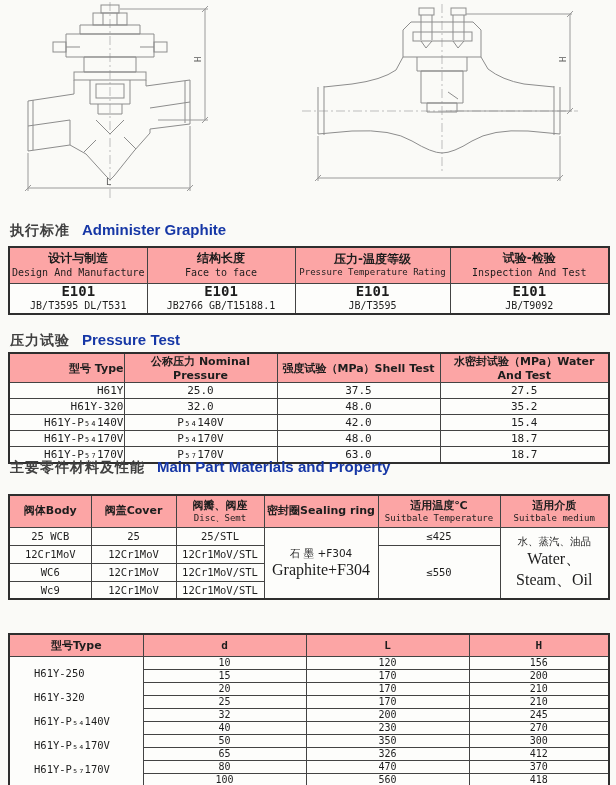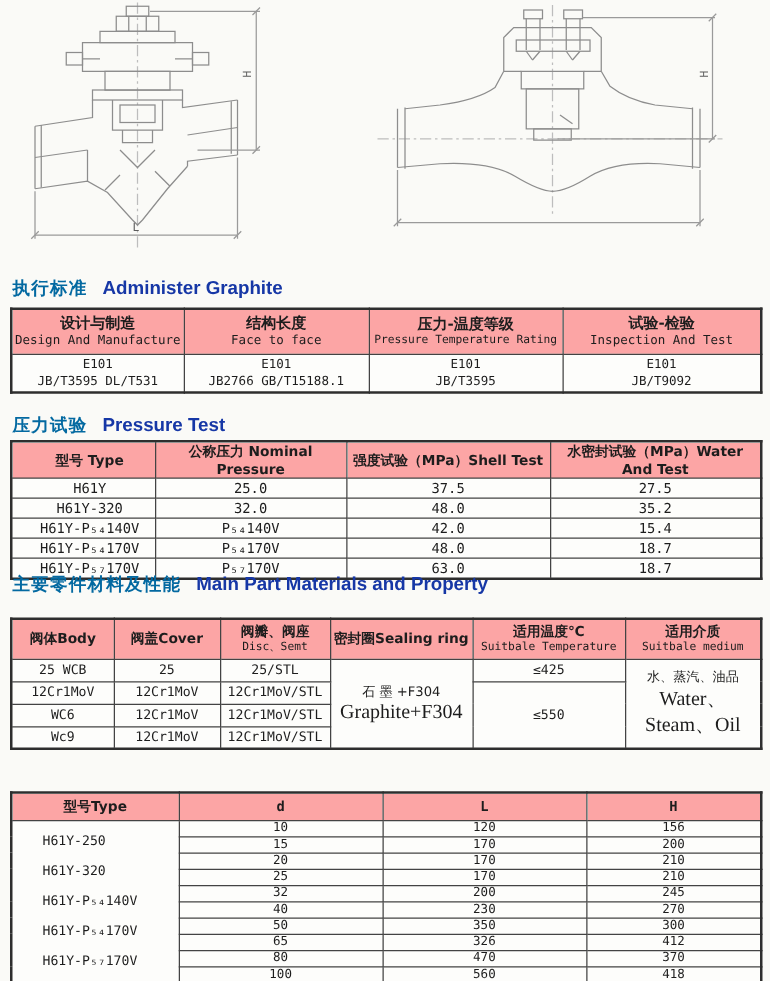--- a/index.html
+++ b/index.html
@@ -9,47 +9,47 @@
     position:relative; width:616px; height:785px;
     background:#fafaf7; overflow:hidden;
   }
   
   #drawings { position:absolute; top:0; left:0; }
   .dimlabel { font-family:"DejaVu Sans Mono", monospace; font-size:9px; fill:#5c5c5c; }
 
   
   .sec-title { position:absolute; left:10px; white-space:nowrap; }
   .sec-title .zh {
-    font-size:14px; font-weight:bold; color:#0369a1; letter-spacing:1px;
+    font-size:14px; font-weight:bold; color:#404040; letter-spacing:1px;
     font-family:Liberation Serif, serif;
   }
   .sec-title .en {
     font-size:15px; font-weight:bold; color:#1637a6; margin-left:12px;
     font-family:"Liberation Sans", sans-serif;
   }
 
   
   table {
     position:absolute; left:8px; width:600px;
     border-collapse:collapse; table-layout:fixed;
     background:#fdfdfb; border:2px solid #2e2e2e;
   }
   th, td { border:1px solid #434343; padding:0; text-align:center; vertical-align:middle; overflow:hidden; color:#1d1d1d; }
   th { background:#fca5a5; font-weight:normal; }
   .zh1 { font-size:12px; font-weight:bold; line-height:15px; font-family:"DejaVu Sans", sans-serif; }
   .en1 { font-size:10px; line-height:13px; font-family:"DejaVu Sans Mono", monospace; }
   .en1s { font-size:9px; line-height:11px; font-family:"DejaVu Sans Mono", monospace; }
   .mono { font-family:"DejaVu Sans Mono", monospace; }
 
-  #t-standard td .std { font-size:10px; line-height:15px; }
+  #t-standard td .std { font-size:14px; line-height:15px;font-weight:bold; }
   #t-standard td .code { font-size:10px; line-height:14px; }
 
   #t-pressure th { font-size:11px; font-weight:bold; }
   #t-pressure td { font-size:11px; }
-  #t-pressure .lft, #t-pressure th.lft { text-align:center; padding-left:10px; }
+  #t-pressure .lft, #t-pressure th.lft { text-align:right; padding-left:10px; }
 
   #t-materials th .zh1 { font-size:11px; line-height:14px; }
   #t-materials td { font-size:10.5px; }
   #t-materials .two .l2 { font-size:16px; font-family:Liberation Serif, serif; }
 
   #t-dim th { font-size:11px; font-weight:bold; height:22px; }
   #t-dim td { font-size:10px; line-height:12px; }
   #t-dim tr.r td { height:12px; }
   #t-dim .typecell { text-align:left; vertical-align:top; }
   #t-dim .typecell .tlist { display:flex; flex-direction:column; justify-content:space-around; height:100%; padding:4px 0 4px 24px; }

